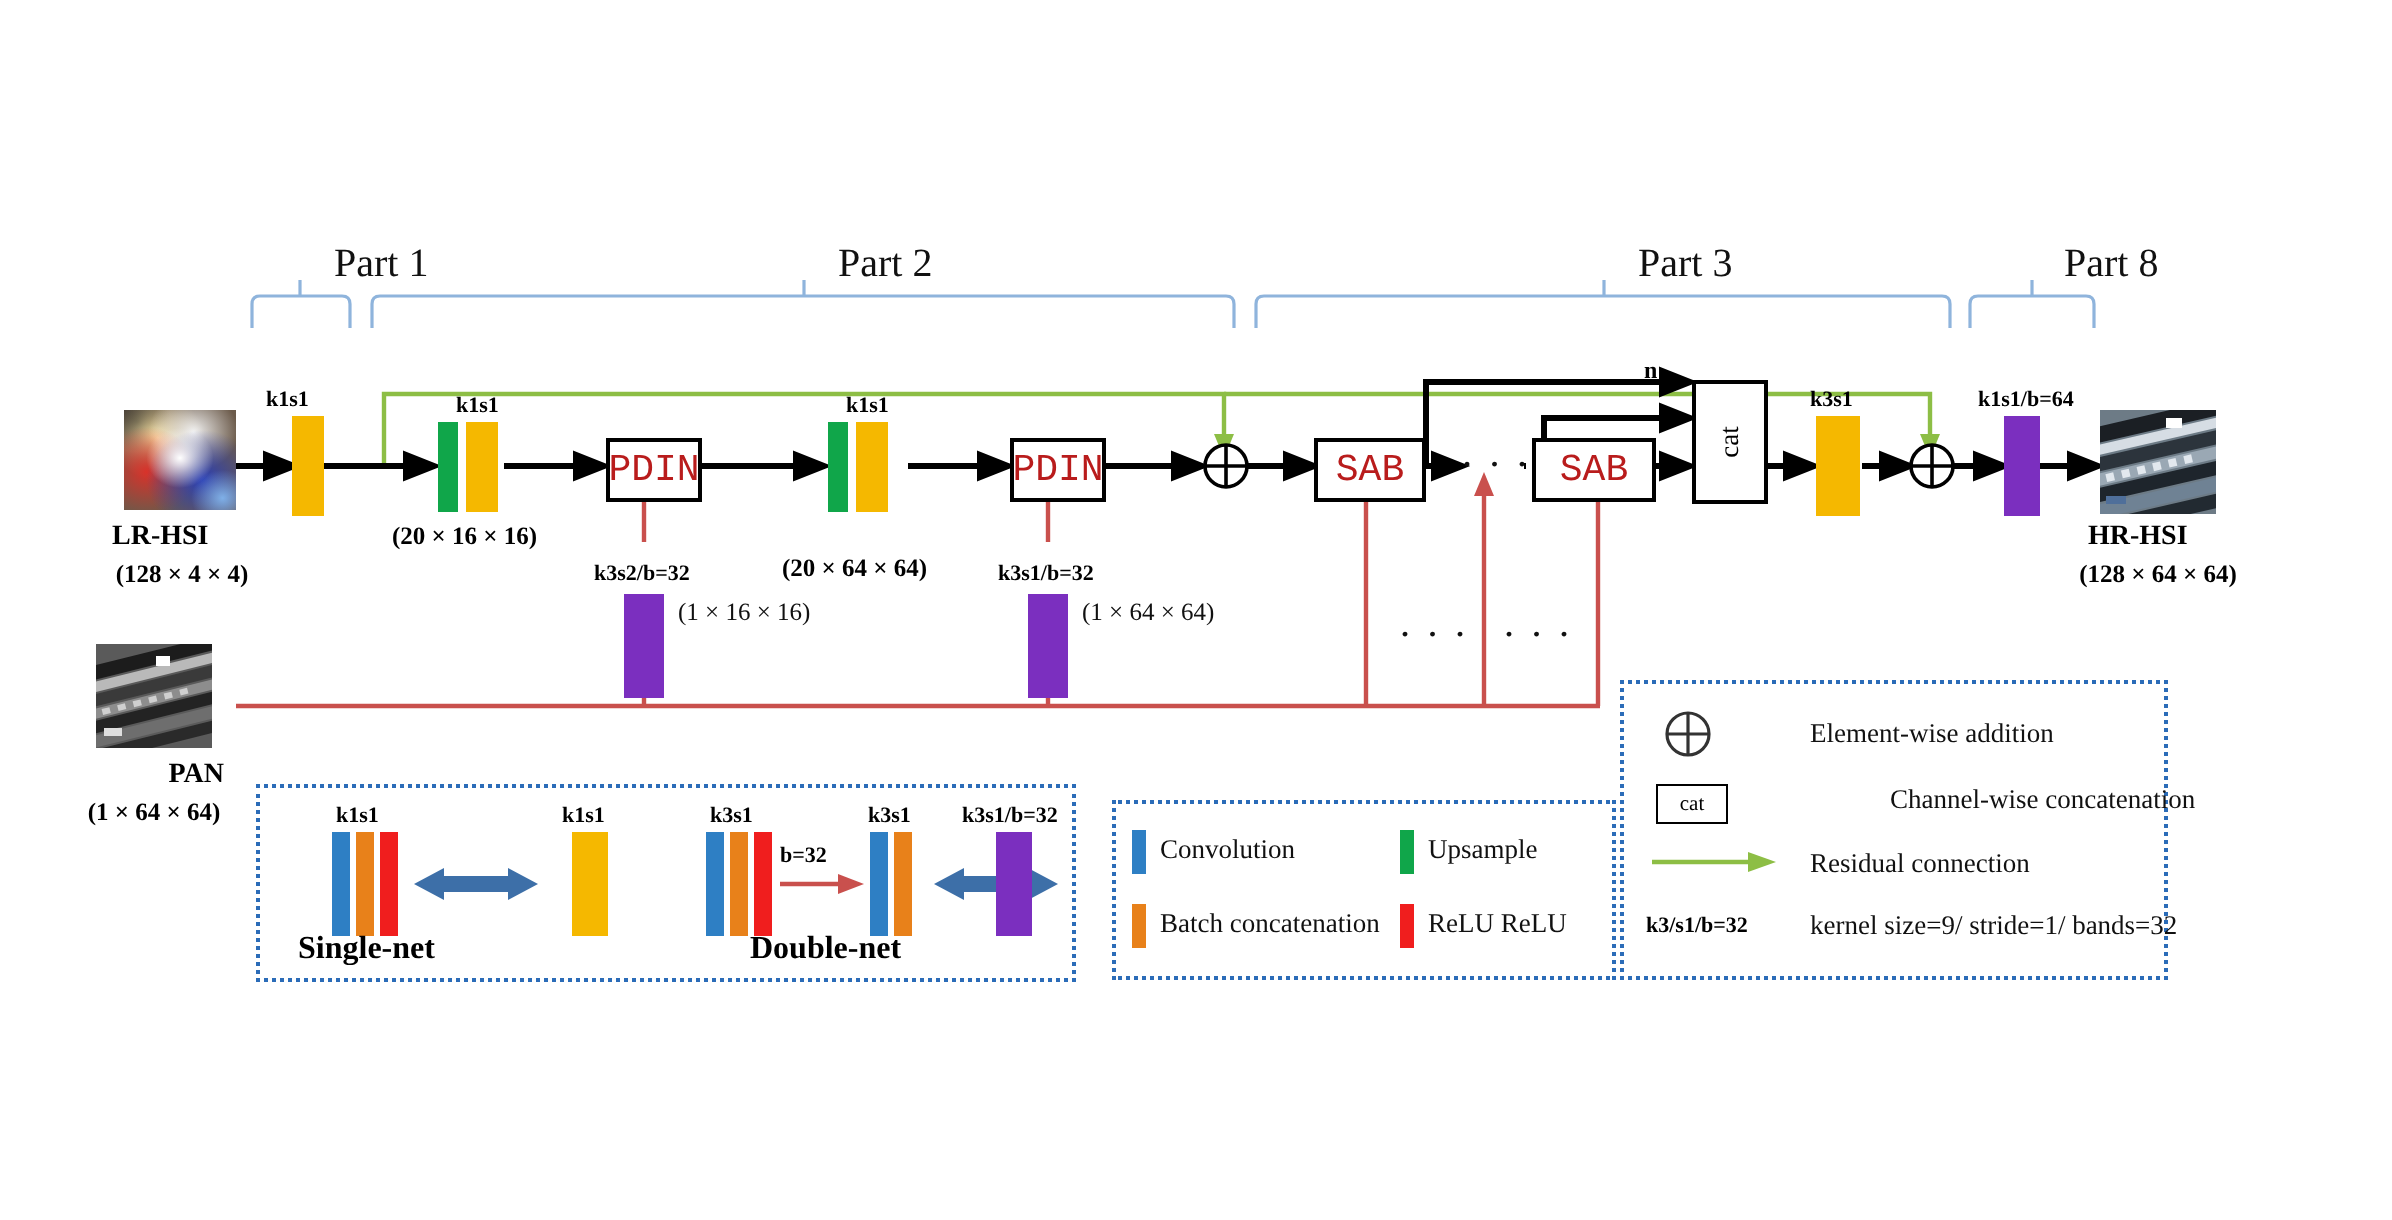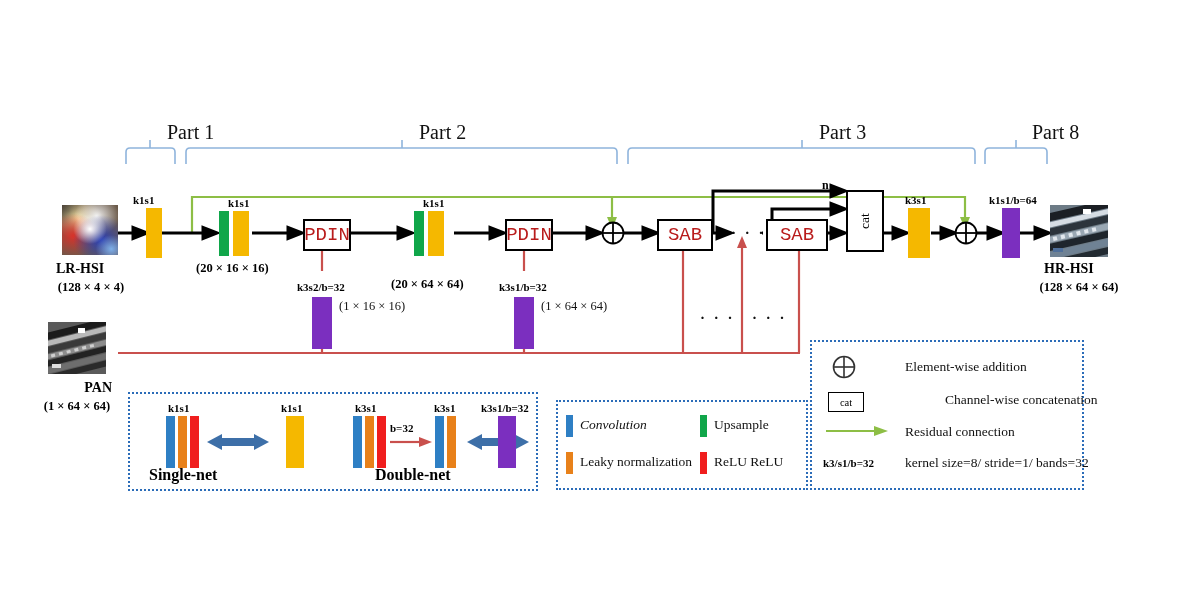--- a/index.html
+++ b/index.html
@@ -354,27 +354,27 @@
 
   <div class="bar" style="left:488px;top:416px;width:18px;height:52px;background:#7B2FBF;opacity:0;"></div>
   <div class="bar" style="left:498px;top:416px;width:18px;height:52px;background:#7B2FBF;"></div>
   <div class="abs knote" style="left:481px;top:402px;">k3s1/b=32</div>
 
   <div class="abs netname" style="left:375px;top:466px;">Double-net</div>
 
   <div class="dotpanel" style="left:556px;top:400px;width:248px;height:86px;"></div>
 
   <div class="bar" style="left:566px;top:415px;width:7px;height:22px;background:#2E7FC4;"></div>
-  <div class="abs legtext" style="left:580px;top:417px;font-style:italic;">Convolution</div>
+  <div class="abs legtext" style="left:580px;top:417px;">Convolution</div>
 
   <div class="bar" style="left:700px;top:415px;width:7px;height:22px;background:#10A64A;"></div>
   <div class="abs legtext" style="left:714px;top:417px;">Upsample</div>
 
   <div class="bar" style="left:566px;top:452px;width:7px;height:22px;background:#E8811A;"></div>
-  <div class="abs legtext" style="left:580px;top:454px;">Leaky normalization</div>
+  <div class="abs legtext" style="left:580px;top:454px;">Batch concatenation</div>
 
   <div class="bar" style="left:700px;top:452px;width:7px;height:22px;background:#F01E1E;"></div>
   <div class="abs legtext" style="left:714px;top:454px;">ReLU ReLU</div>
 
   <div class="dotpanel" style="left:810px;top:340px;width:270px;height:146px;"></div>
 
   <svg class="abs" style="left:831px;top:354px;" width="26" height="26">
     <circle cx="13" cy="13" r="10.5" fill="#fff" stroke="#333" stroke-width="1.6"></circle>
     <line x1="3" y1="13" x2="23" y2="13" stroke="#333" stroke-width="1.6"></line>
     <line x1="13" y1="3" x2="13" y2="23" stroke="#333" stroke-width="1.6"></line>
@@ -387,15 +387,15 @@
   </div>
   <div class="abs legtext" style="left:905px;top:392px;margin-left:40px;">Channel-wise concatenation</div>
 
   <svg class="abs" style="left:826px;top:424px;" width="62" height="14">
     <line x1="0" y1="7" x2="50" y2="7" stroke="#8DBE45" stroke-width="2.2"></line>
     <polygon points="62,7 48,2 48,12" fill="#8DBE45"></polygon>
   </svg>
   <div class="abs legtext" style="left:905px;top:424px;">Residual connection</div>
 
   <div class="abs knote" style="left:823px;top:457px;">k3/s1/b=32</div>
-  <div class="abs legtext" style="left:905px;top:455px;">kernel size=8/ stride=1/ bands=32</div>
+  <div class="abs legtext" style="left:905px;top:455px;">kernel size=9/ stride=1/ bands=32</div>
 
 </div>
 
 </body></html>

